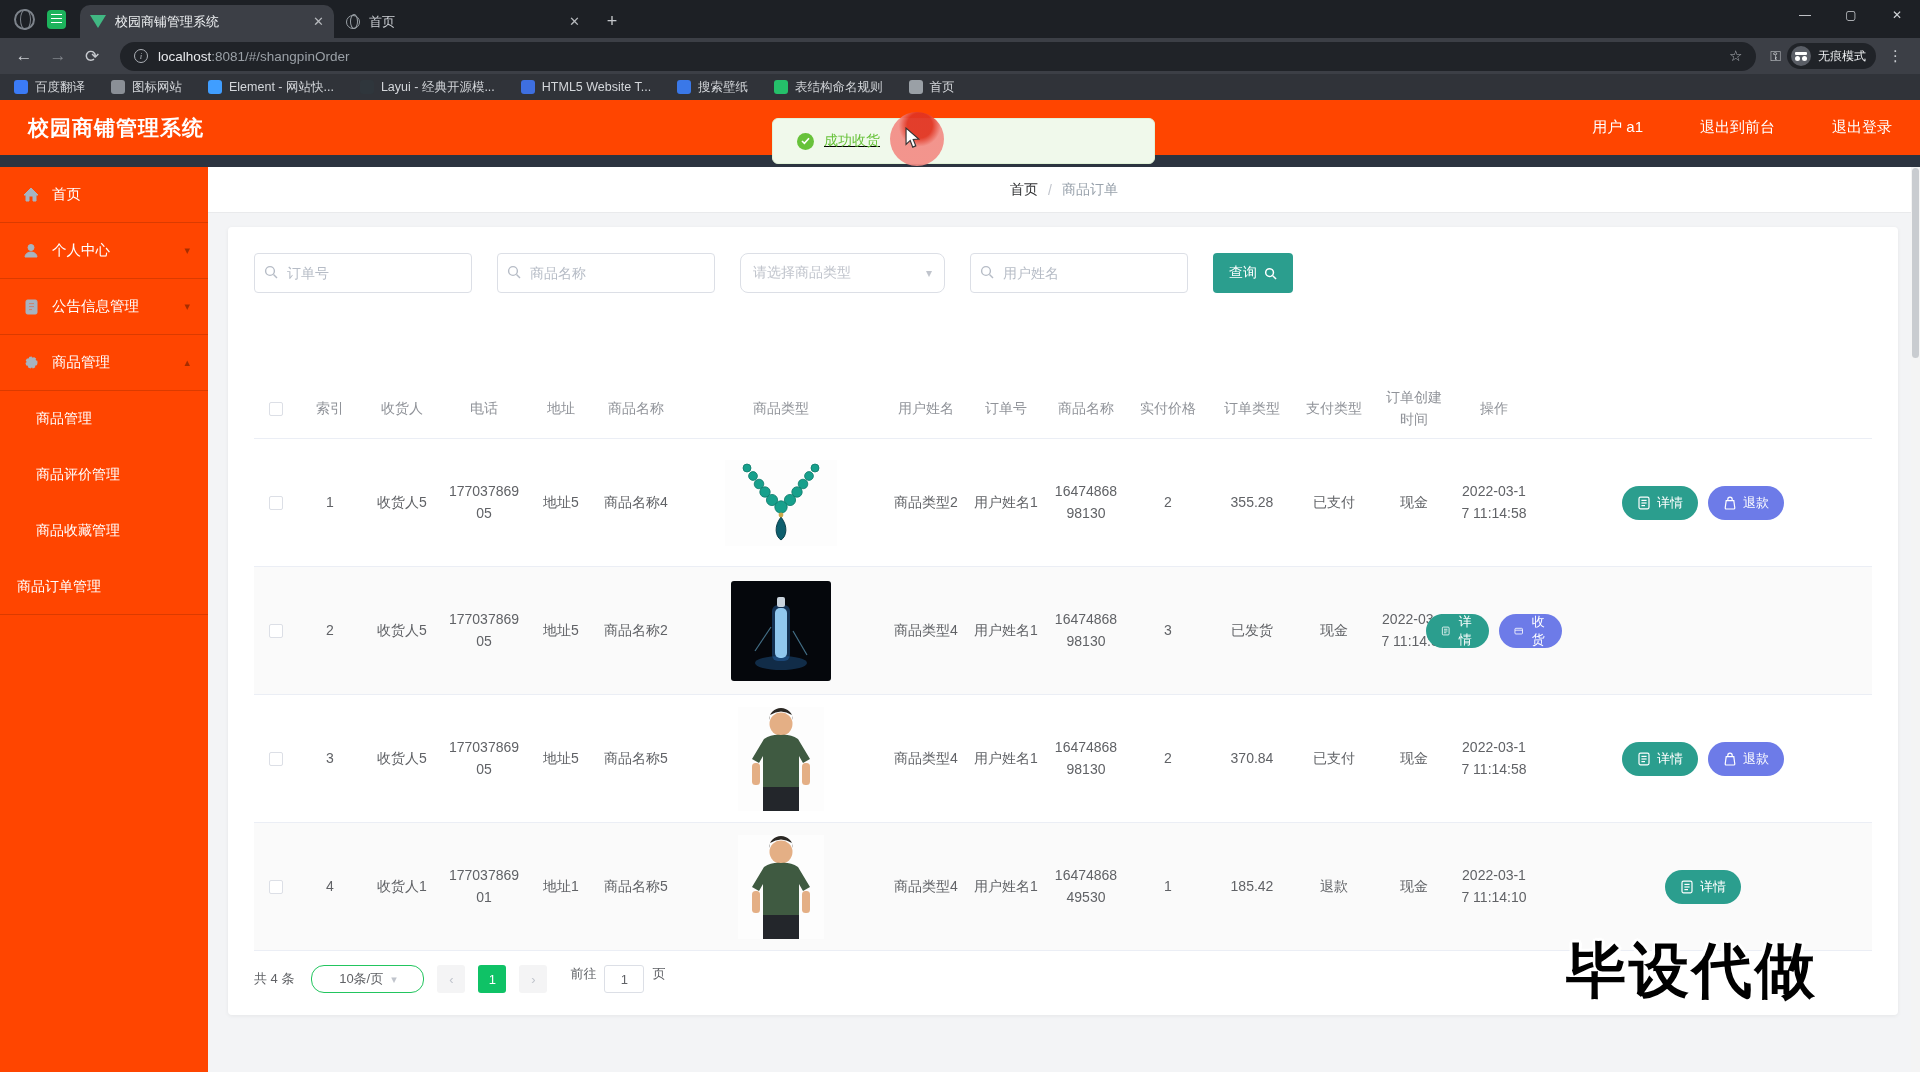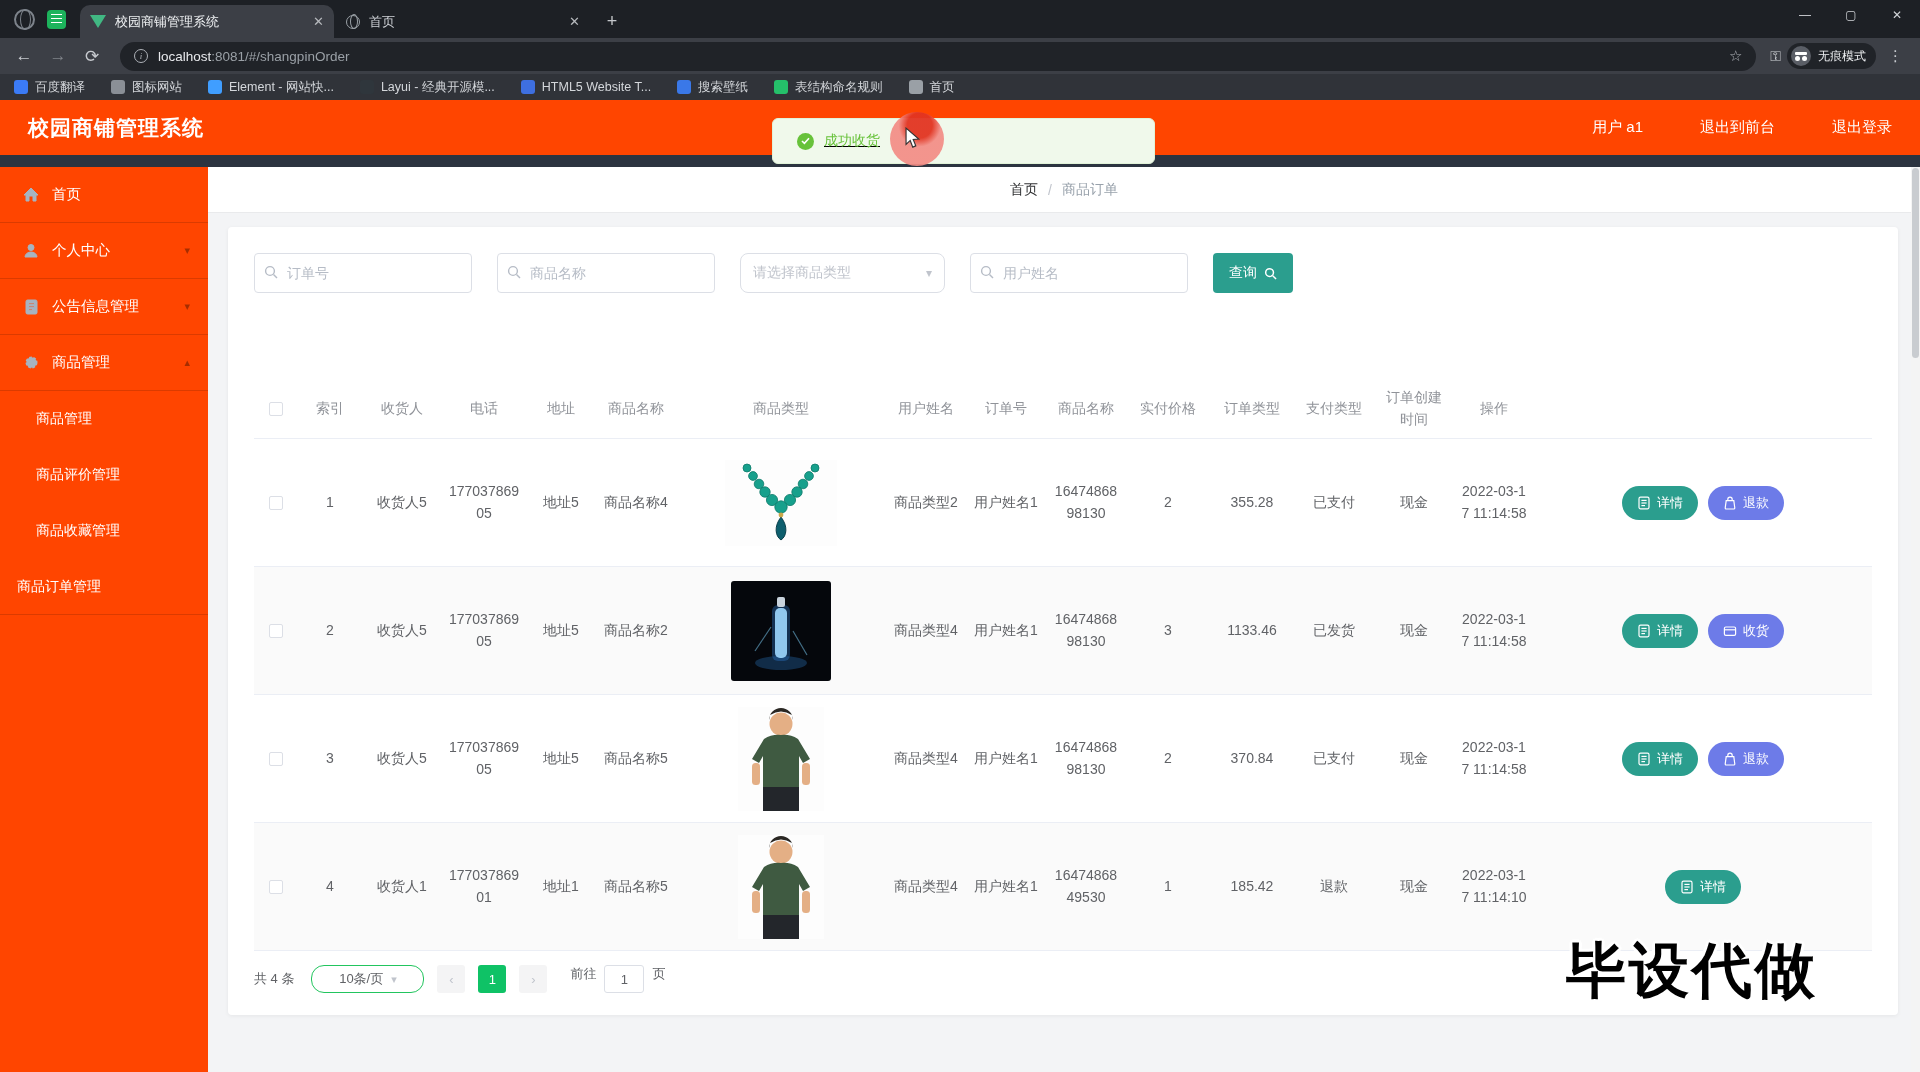--- a/index.html
+++ b/index.html
@@ -409,21 +409,20 @@
     <rect x="44" y="27" width="12" height="50" rx="5" fill="#9fd8ff" opacity="0.9"></rect>
     <rect x="46" y="16" width="8" height="10" rx="2" fill="#c9d3dd"></rect>
     <line x1="24" y1="70" x2="40" y2="46" stroke="#7fd4ff" stroke-width="1.2" opacity="0.5"></line>
     <line x1="76" y1="74" x2="62" y2="50" stroke="#7fd4ff" stroke-width="1.2" opacity="0.5"></line>
   </svg>
 </div>
               <div class="t-cell ">商品类型4</div>
               <div class="t-cell ">用户姓名1</div>
               <div class="t-cell ">1647486898130</div>
               <div class="t-cell ">3</div>
-              <div class="t-cell ">1133.46</div>
               <div class="t-cell ">已发货</div>
               <div class="t-cell ">现金</div>
               <div class="t-cell ">2022-03-17 11:14:58</div>
               <div class="t-cell ">
                 <div class="actions-wrap">
                   <button class="pill-btn btn-detail">
   <svg width="14" height="14" viewBox="0 0 14 14" fill="none" stroke="#fff" stroke-width="1.2">
                       <rect x="2" y="1.2" width="10" height="11.6" rx="1.5"></rect>
                       <line x1="4.4" y1="4.4" x2="9.6" y2="4.4"></line>
                       <line x1="4.4" y1="7" x2="9.6" y2="7"></line>

